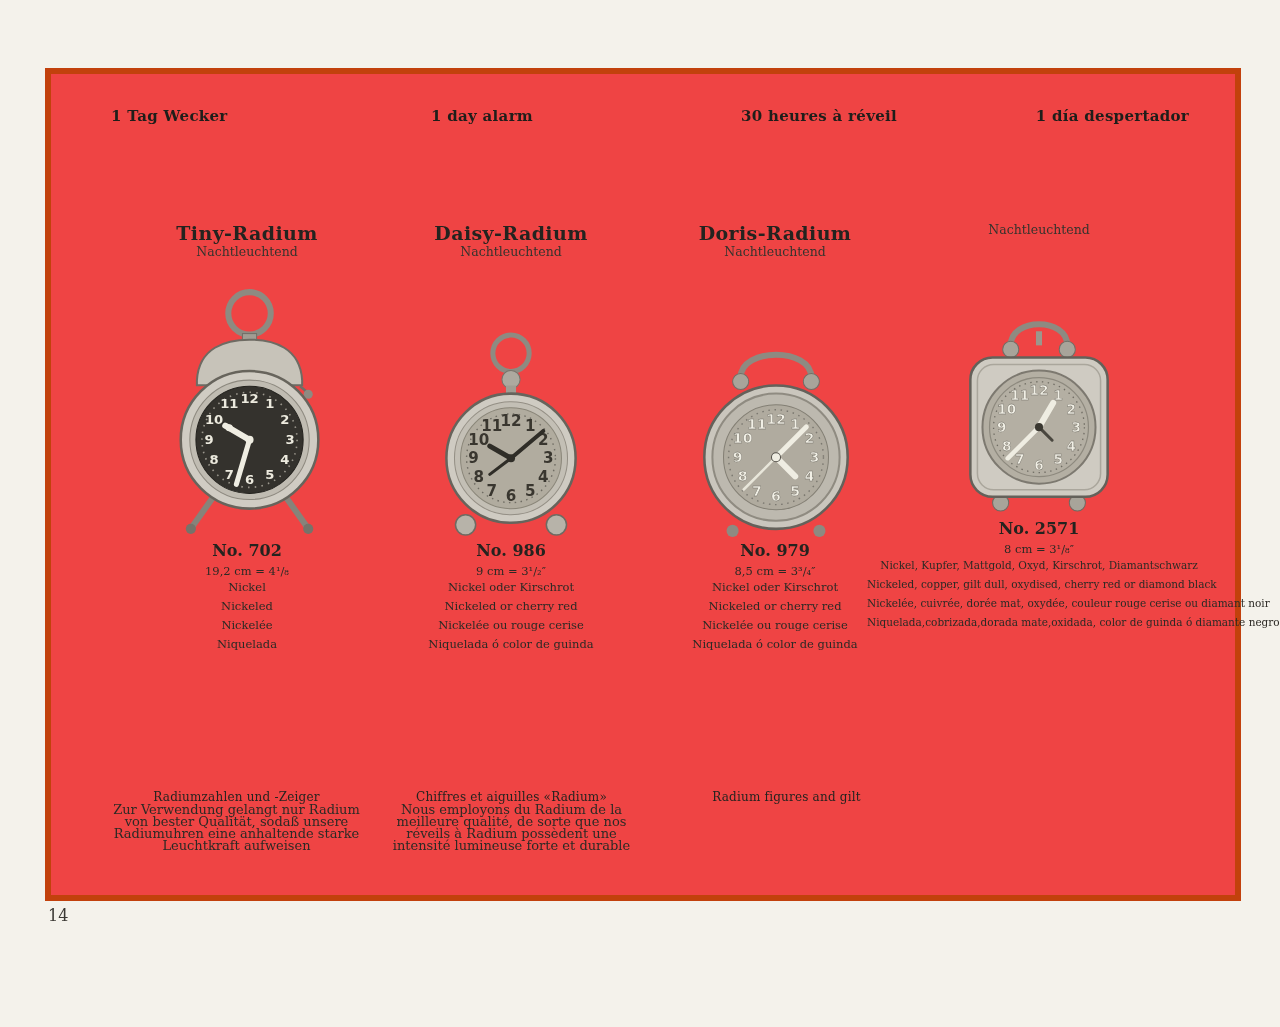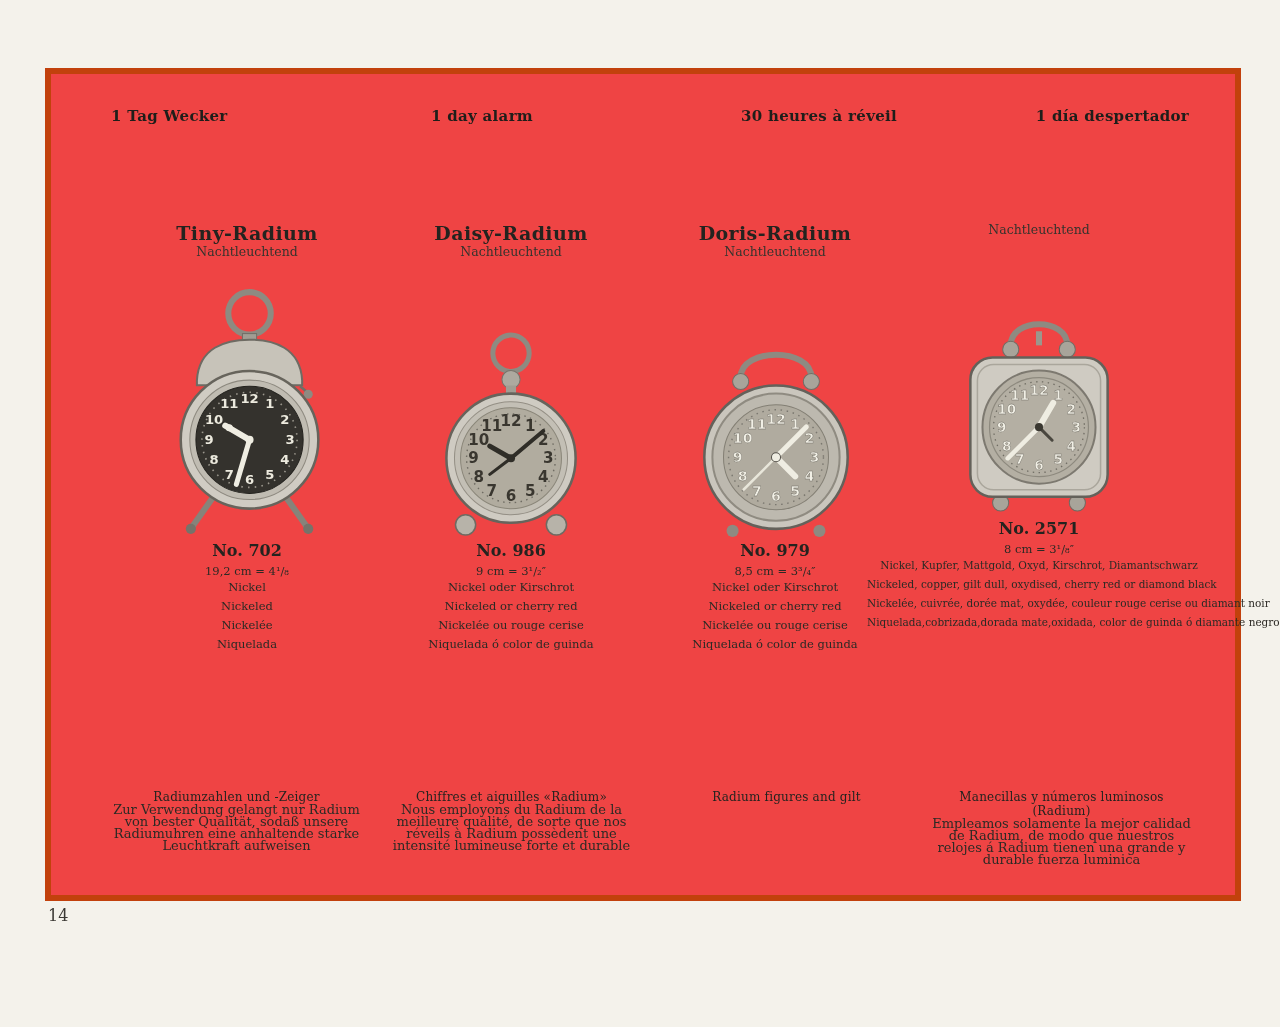--- a/index.html
+++ b/index.html
@@ -253,21 +253,17 @@
       <div class="fn-title">Radiumzahlen und -Zeiger</div>
       <div class="fn-body">Zur Verwendung gelangt nur Radium von bester Qualität, sodaß unsere Radiumuhren eine anhaltende starke Leuchtkraft aufweisen</div>
     </div>
     <div>
       <div class="fn-title">Chiffres et aiguilles «Radium»</div>
       <div class="fn-body">Nous employons du Radium de la meilleure qualité, de sorte que nos réveils à Radium possèdent une intensité lumineuse forte et durable</div>
     </div>
     <div>
       <div class="fn-title">Radium figures and gilt</div>
     </div>
-    <div>
-      <div class="fn-title">Manecillas y números luminosos (Radium)</div>
-      <div class="fn-body">Empleamos solamente la mejor calidad de Radium, de modo que nuestros relojes á Radium tienen una grande y durable fuerza luminica</div>
-    </div>
   </div>
 
 </div>
 
 <div class="page-number">14</div>
 
 </body></html>

